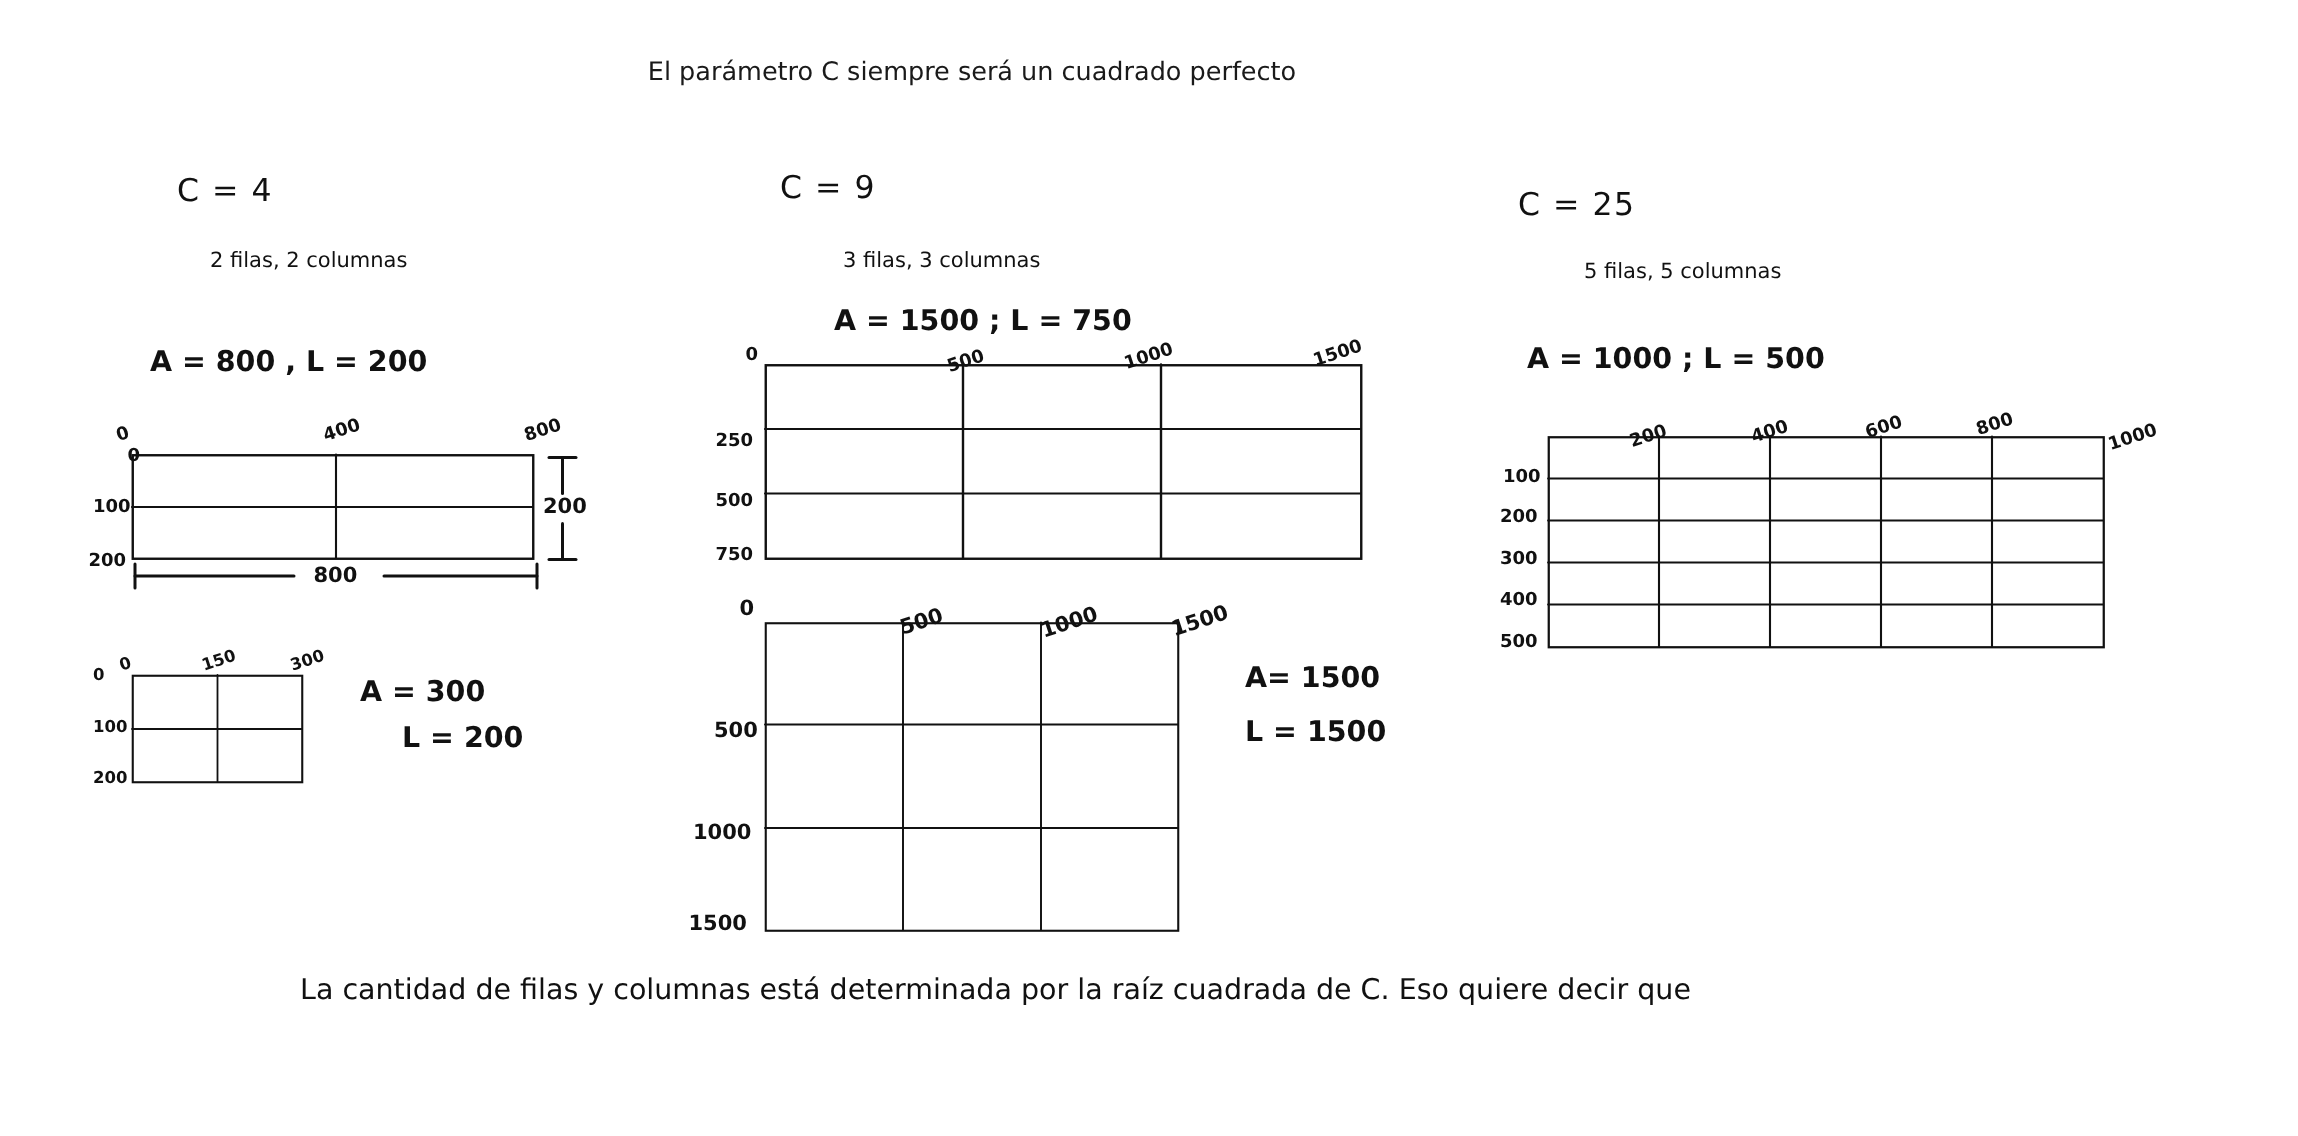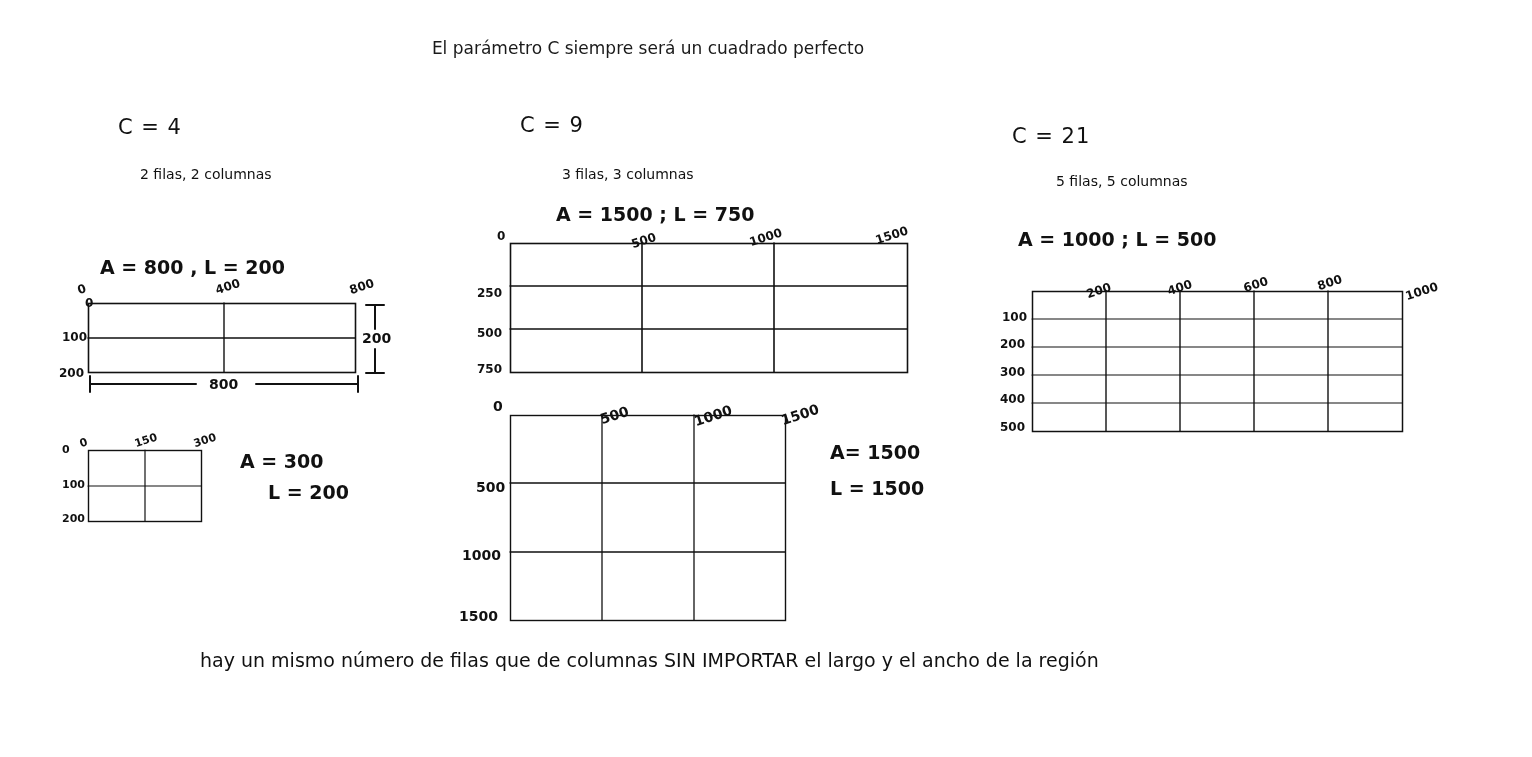--- a/index.html
+++ b/index.html
@@ -67,21 +67,21 @@
   .gl { stroke: #111111; fill: none; stroke-linecap: round; }
 </style>
 </head>
 <body>
 
 <div class="abs title">El parámetro C siempre será un cuadrado perfecto</div>
 
 <div class="abs hdr-c" style="left:98px; top:115px;margin-left:20px;">C = 4</div>
 <div class="abs hdr-sub" style="left:140px; top:166px;text-align:center;">2 filas, 2 columnas</div>
 
-<div class="abs lbl-lg" style="left:100px; top:256px;">A = 800 ,  L = 200</div>
+<div class="abs lbl-lg" style="left:100px; top:230px;">A = 800 ,  L = 200</div>
 
 <div class="abs" style="left:88px; top:303px;">
   <svg width="268" height="70" viewBox="0 0 268 70">
     <rect class="gl" x="0.5" y="0.5" width="267" height="69" stroke-width="1.6"></rect>
     <line class="gl" x1="0" y1="35" x2="267" y2="35" stroke-width="1.4"></line>
     <line class="gl" x1="136" y1="0" x2="136" y2="69" stroke-width="1.4"></line>
   </svg>
 </div>
 <div class="abs tick rot-neg" style="left:80px; top:283px;">0</div>
 <div class="abs tick rot-neg" style="left:218px; top:283px;">400</div>
@@ -160,21 +160,21 @@
 <div class="abs tick-lg" style="left:493px; top:398px;">0</div>
 <div class="abs tick-lg rot-neg" style="left:603px; top:411px;">500</div>
 <div class="abs tick-lg rot-neg" style="left:697px; top:413px;">1000</div>
 <div class="abs tick-lg rot-neg" style="left:784px; top:412px;">1500</div>
 <div class="abs tick-lg" style="left:476px; top:479px;">500</div>
 <div class="abs tick-lg" style="left:462px; top:547px;">1000</div>
 <div class="abs tick-lg" style="left:459px; top:608px;">1500</div>
 <div class="abs lbl-lg" style="left:830px; top:441px;">A= 1500</div>
 <div class="abs lbl-lg" style="left:830px; top:477px;">L = 1500</div>
 
-<div class="abs hdr-c" style="left:1012px; top:124px;">C = 21</div>
+<div class="abs hdr-c" style="left:1012px; top:124px;">C = 25</div>
 <div class="abs hdr-sub" style="left:1056px; top:173px;">5 filas, 5 columnas</div>
 
 <div class="abs lbl-lg" style="left:1018px; top:228px;">A = 1000 ;  L = 500</div>
 
 <div class="abs" style="left:1032px; top:291px;">
   <svg width="371" height="141" viewBox="0 0 371 141">
     <rect class="gl" x="0.5" y="0.5" width="370" height="140" stroke-width="1.5"></rect>
     <line class="gl" x1="0" y1="28" x2="370" y2="28" stroke-width="1.2"></line>
     <line class="gl" x1="0" y1="56" x2="370" y2="56" stroke-width="1.2"></line>
     <line class="gl" x1="0" y1="84" x2="370" y2="84" stroke-width="1.2"></line>
@@ -190,14 +190,14 @@
 <div class="abs tick rot-neg" style="left:1246px; top:281px;">600</div>
 <div class="abs tick rot-neg" style="left:1320px; top:279px;">800</div>
 <div class="abs tick rot-neg" style="left:1408px; top:289px;">1000</div>
 <div class="abs tick" style="left:1002px; top:310px;">100</div>
 <div class="abs tick" style="left:1000px; top:337px;">200</div>
 <div class="abs tick" style="left:1000px; top:365px;">300</div>
 <div class="abs tick" style="left:1000px; top:392px;">400</div>
 <div class="abs tick" style="left:1000px; top:420px;">500</div>
 
 <div class="abs footer">
-  <div>hay un mismo número de filas que de columnas SIN IMPORTAR el largo y el ancho de la región</div>
+  <div>La cantidad de filas y columnas está determinada por la raíz cuadrada de C. Eso quiere decir que</div>
 </div>
 
 </body></html>

